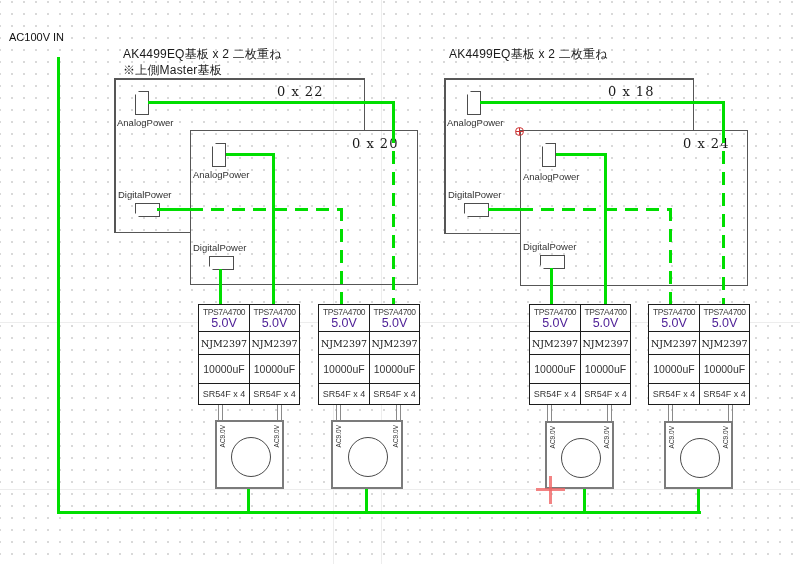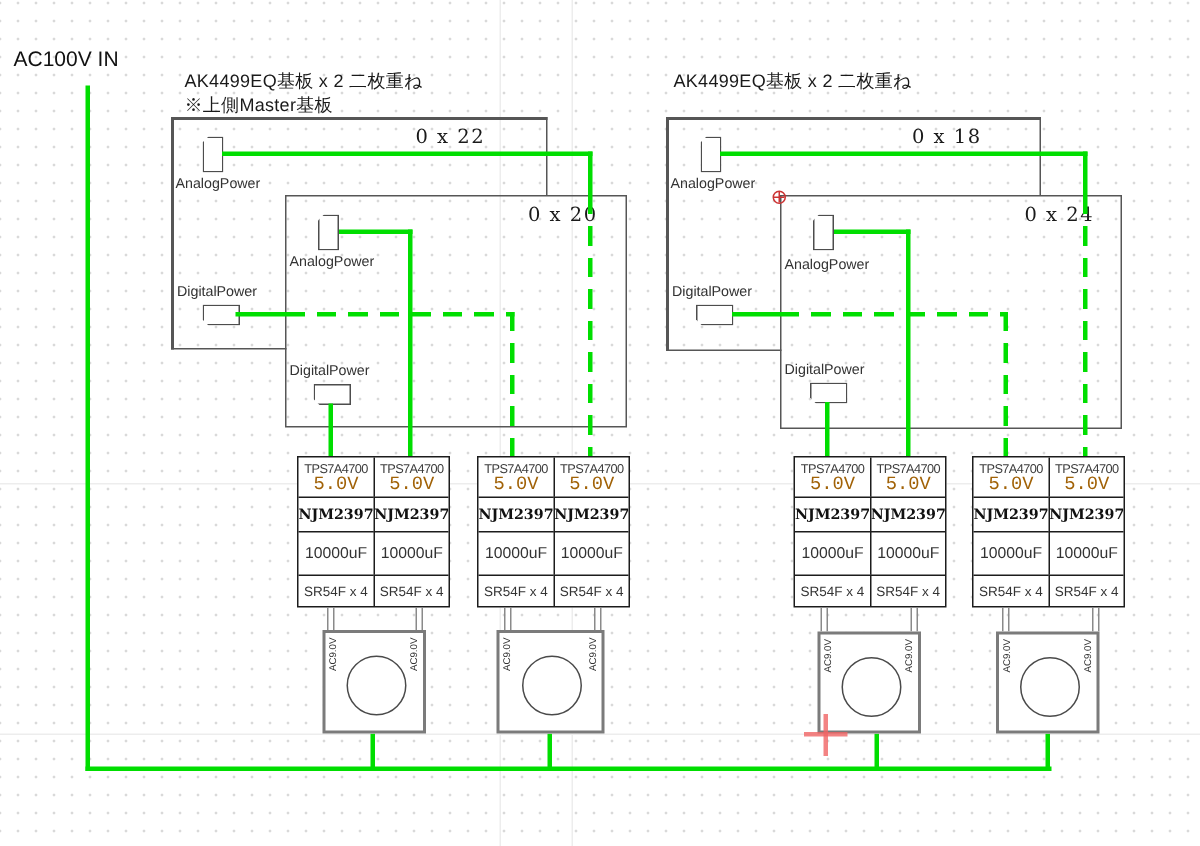--- a/index.html
+++ b/index.html
@@ -9,40 +9,40 @@
         font-family:"Liberation Sans",sans-serif;color:#111;}
   
   .guide-v{position:absolute;top:0;width:1px;height:564px;background:#ededed;}
   .guide-h{position:absolute;left:0;width:800px;height:1px;background:#ededed;}
   
   .bl{position:absolute;background:#565656;}
   .board{position:absolute;border:1.5px solid #565656;background:transparent;box-sizing:border-box;}
   .bname{position:absolute;font-family:"DejaVu Serif",serif;font-size:13px;color:#1a1a1a;letter-spacing:1px;text-align:center;}
   
   .title{position:absolute;font-size:12px;color:#1a1a1a;font-weight:500;letter-spacing:.2px;}
-  .ac-label{position:absolute;left:9px;top:31px;font-size:14px;color:#111;}
+  .ac-label{position:absolute;left:9px;top:31px;font-size:11px;color:#111;}
   
   .port{position:absolute;border:1px solid #4d4d4d;background:#fff;box-sizing:border-box;}
   .port.analog{width:14px;height:24px;clip-path:polygon(4px 0,100% 0,100% 100%,0 100%,0 4px);}
   .port.digital{width:25px;height:14px;clip-path:polygon(0 0,100% 0,100% 100%,4px 100%,0 calc(100% - 4px));}
   .plabel{position:absolute;font-size:9.5px;color:#333;white-space:nowrap;}
   
   .wire{position:absolute;background:var(--wire,#00de00);}
   .wire.dash-v{background:repeating-linear-gradient(to bottom,var(--wire,#00de00) 0 13px,transparent 13px 21px);}
   .wire.dash-h{background:repeating-linear-gradient(to right,var(--wire,#00de00) 0 13px,transparent 13px 21px);}
   .gray-pair{position:absolute;width:5px;border-left:1.6px solid #8a8a8a;border-right:1.6px solid #8a8a8a;box-sizing:border-box;background:transparent;}
   
   .psu{position:absolute;top:304px;width:102px;height:101px;background:#fff;border:1px solid #1c1c1c;
        box-sizing:border-box;display:grid;grid-template-columns:1fr 1fr;grid-template-rows:26px 23px 29px auto;}
   .cell{display:flex;flex-direction:column;align-items:center;justify-content:center;text-align:center;overflow:hidden;}
   .cell:nth-child(even){border-left:1px solid #1c1c1c;}
   .cell:nth-child(n+3){border-top:1px solid #1c1c1c;}
   .reg-name{font-size:8.5px;color:#3c3c3c;letter-spacing:-.4px;line-height:10px;}
-  .volt{font-size:12.5px;color:#a16207;line-height:13px;font-family:Liberation Mono, monospace;}
-  .ic-name{font-family:"DejaVu Serif",serif;font-weight:bold;font-size:9.5px;color:#111;}
+  .volt{font-size:12.5px;color:#4c1d95;line-height:13px;}
+  .ic-name{font-family:"DejaVu Serif",serif;font-weight:normal;font-size:9.5px;color:#111;}
   .cap-name{font-size:10.5px;color:#333;}
   .diode-name{font-size:9px;color:#333;}
   
   .xfmr{position:absolute;border:2px solid #7b7b7b;background:#fff;box-sizing:border-box;}
   .xfmr-circle{position:absolute;left:50%;top:15px;width:38px;height:38px;margin-left:-19px;
                border:1.4px solid #4a4a4a;border-radius:50%;background:#fff;}
   .trl{position:absolute;top:3px;font-size:6.5px;color:#333;writing-mode:vertical-rl;transform:rotate(180deg);line-height:7px;}
   .trl.l{left:2px;} .trl.r{right:2px;}
   
   .marker-ring{position:absolute;left:515px;top:126.5px;width:9px;height:9px;border:1.2px solid #cc3333;border-radius:50%;box-sizing:border-box;

